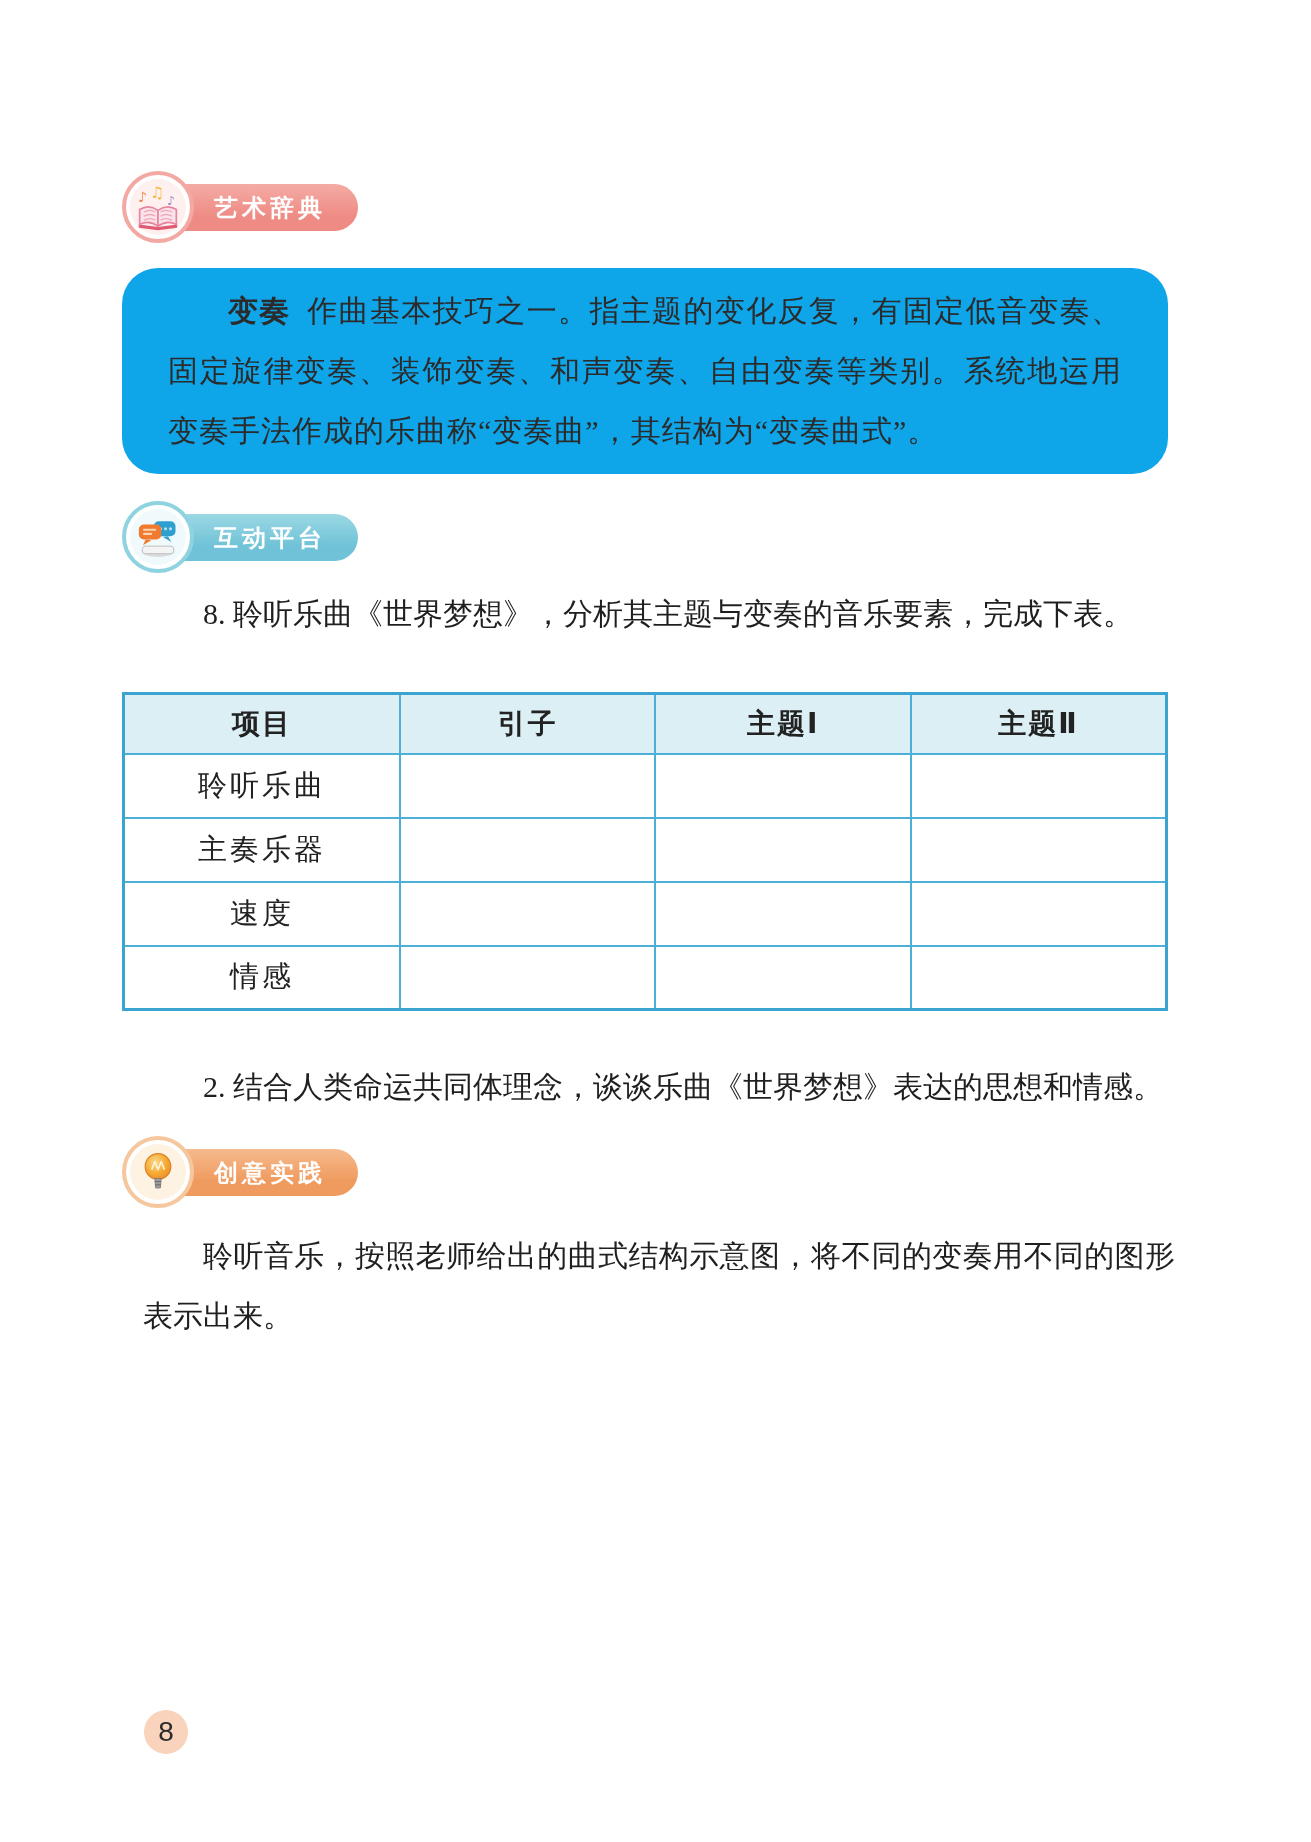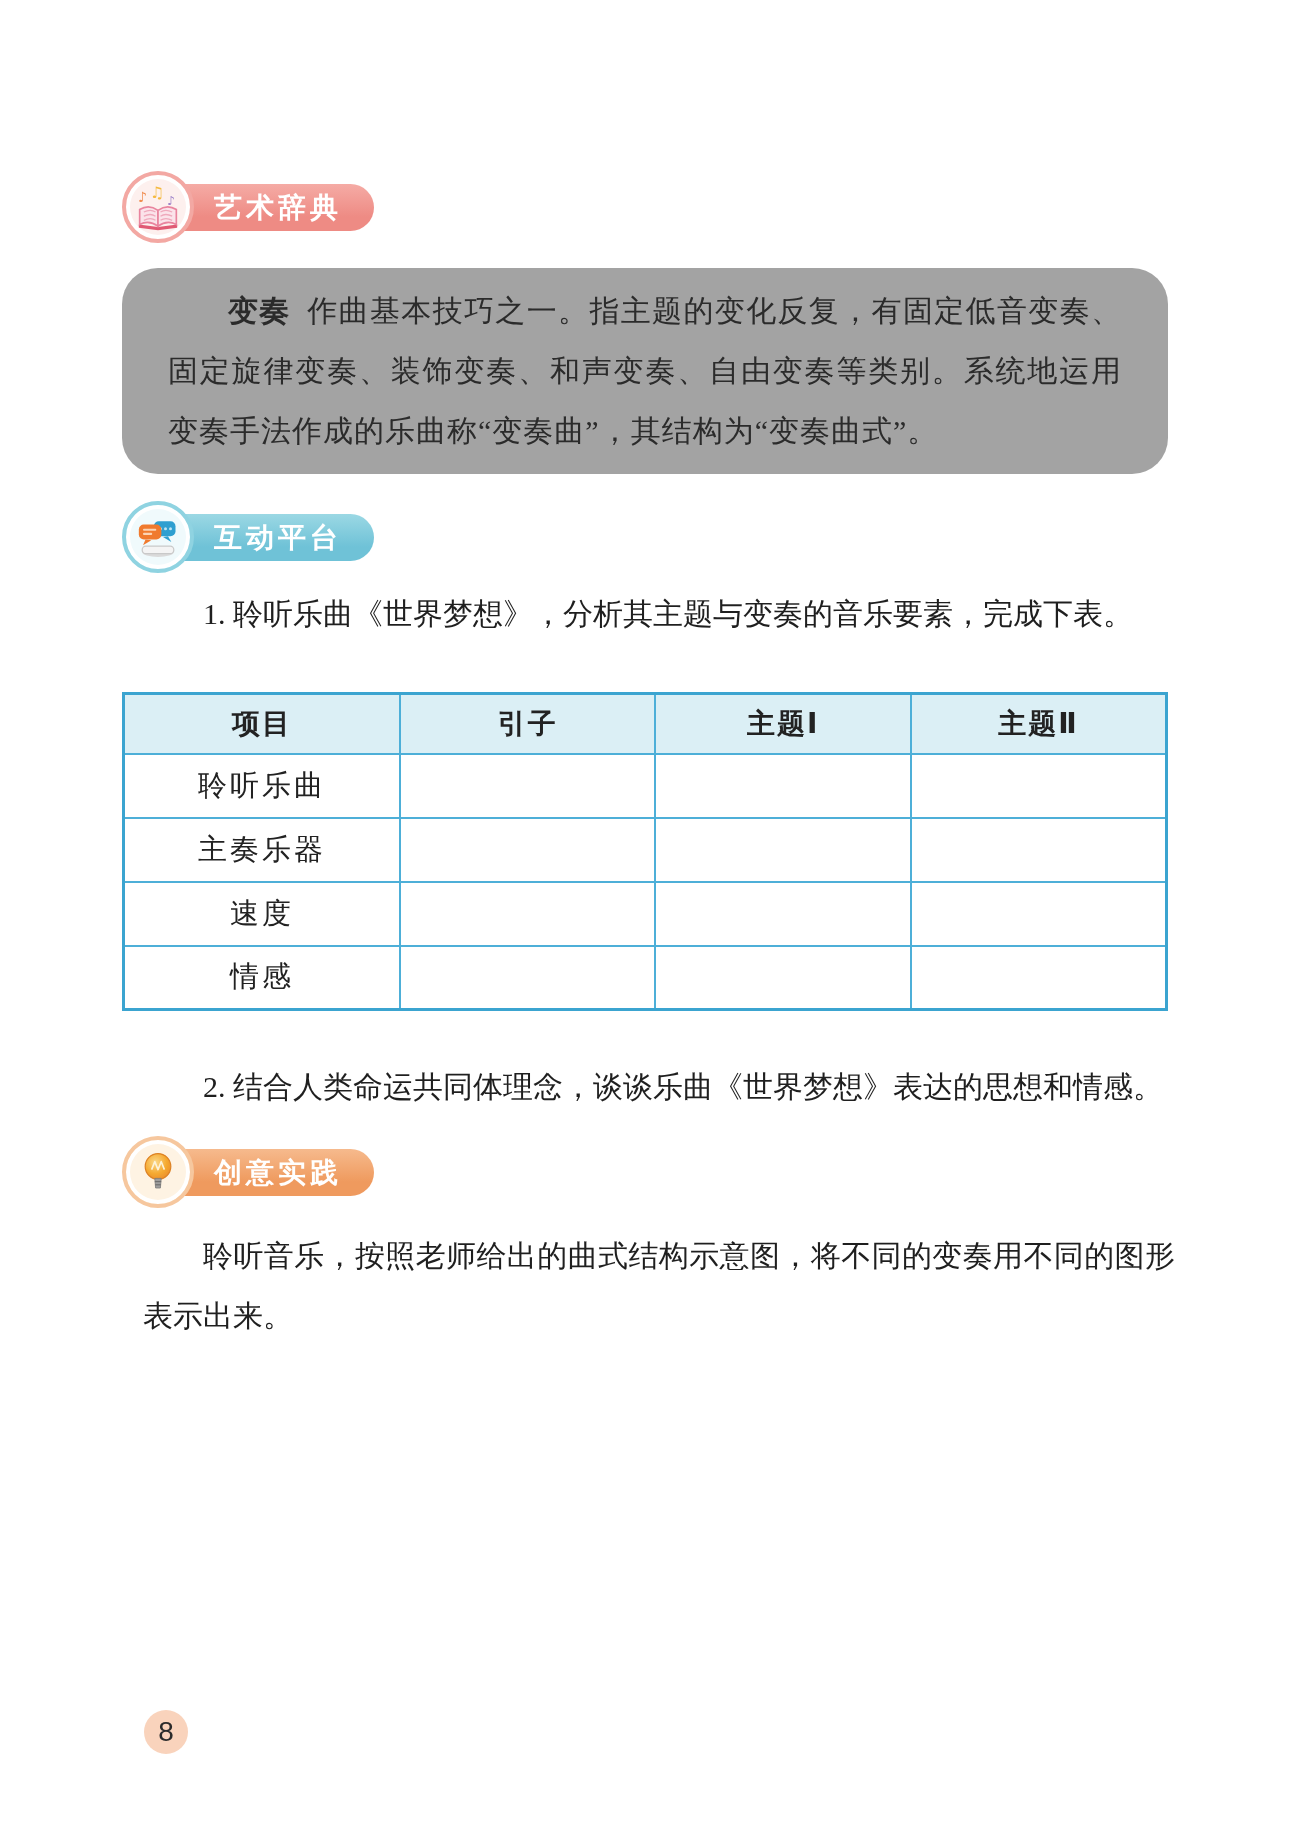--- a/index.html
+++ b/index.html
@@ -18,34 +18,34 @@
   .badge-circle {
     width:72px; height:72px; border-radius:50%;
     display:flex; align-items:center; justify-content:center;
     position:relative; z-index:2; flex:0 0 auto;
   }
   .badge-pill {
     margin-left:-30px; height:47px; line-height:47px;
     padding:0 32px 0 50px;
     border-radius:10px 26px 26px 10px;
     color:#ffffff; font-family:"Liberation Sans","DejaVu Sans",sans-serif;
-    font-size:28px; font-weight:bold; letter-spacing:4px;
+    font-size:24px; font-weight:bold; letter-spacing:4px;
     z-index:1; white-space:nowrap;
   }
   .badge.pink  .badge-circle { border:4px solid #F3A8A3; background:#FDF0EE; box-shadow:inset 0 0 0 4px #ffffff; }
   .badge.pink  .badge-pill   { background:linear-gradient(180deg,#F5ABA5 0%,#EE8B84 70%); }
   .badge.blue  .badge-circle { border:4px solid #8FD3E1; background:#F0FAFC; box-shadow:inset 0 0 0 4px #ffffff; }
   .badge.blue  .badge-pill   { background:linear-gradient(180deg,#9BD8E4 0%,#6FC2D7 70%); }
   .badge.orange .badge-circle{ border:4px solid #F6C79E; background:#FEF3E3; box-shadow:inset 0 0 0 4px #ffffff; }
   .badge.orange .badge-pill  { background:linear-gradient(180deg,#F6BA8D 0%,#EF9A5E 70%); }
 
   
   .def-box {
     left:122px; top:268px; width:1046px; min-height:193px;
-    background:#a3a3a3; border-radius:36px;
+    background:#0ea5e9; border-radius:36px;
     padding:13px 46px 13px 46px;
   }
   .def-box p {
     font-size:30px; line-height:60px; text-align:justify;
     text-indent:2em; color:#2b2b2b; letter-spacing:1px;
   }
   .def-term { font-weight:bold; margin-right:0.55em; }
 
   
   .task-line {
@@ -122,21 +122,21 @@
       <circle cx="45" cy="20" r="1.8" fill="#BCE4F4"></circle>
       <rect x="7" y="15" width="27" height="18" rx="6" fill="#F07A2E"></rect>
       <path d="M15 33 l-3 7 l10 -6 z" fill="#F07A2E"></path>
       <rect x="12" y="20" width="16" height="2.5" rx="1.2" fill="#FBD4B4"></rect>
       <rect x="12" y="25" width="11" height="2.5" rx="1.2" fill="#FBD4B4"></rect>
     </svg>
   </div>
   <div class="badge-pill">互动平台</div>
 </div>
 
-<div class="abs task-line" style="top:585px; text-indent:2em;">1. 聆听乐曲《世界梦想》，分析其主题与变奏的音乐要素，完成下表。</div>
+<div class="abs task-line" style="top:585px; text-indent:2em;">8. 聆听乐曲《世界梦想》，分析其主题与变奏的音乐要素，完成下表。</div>
 
 <table class="music-table">
   <colgroup>
     <col style="width:26.5%">
       <col style="width:24.5%">
       <col style="width:24.5%">
       <col style="width:24.5%">
   </colgroup>
   <thead>
     <tr>

